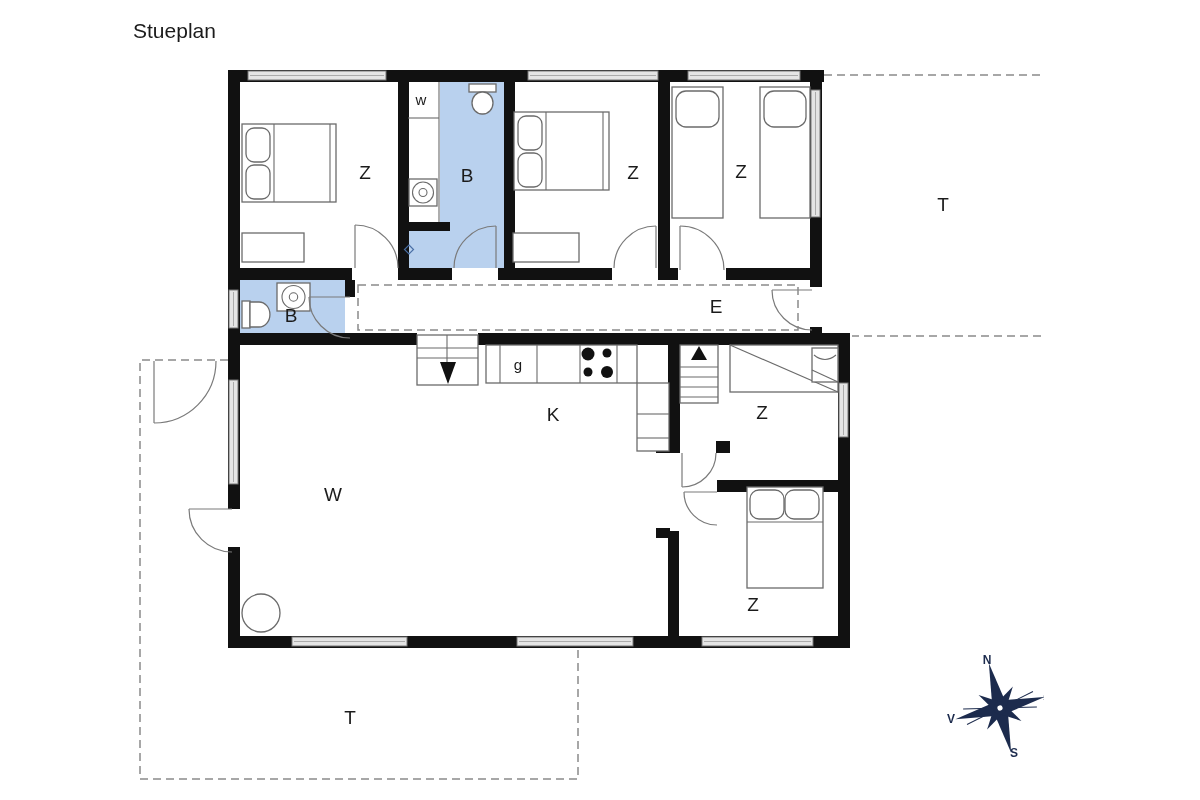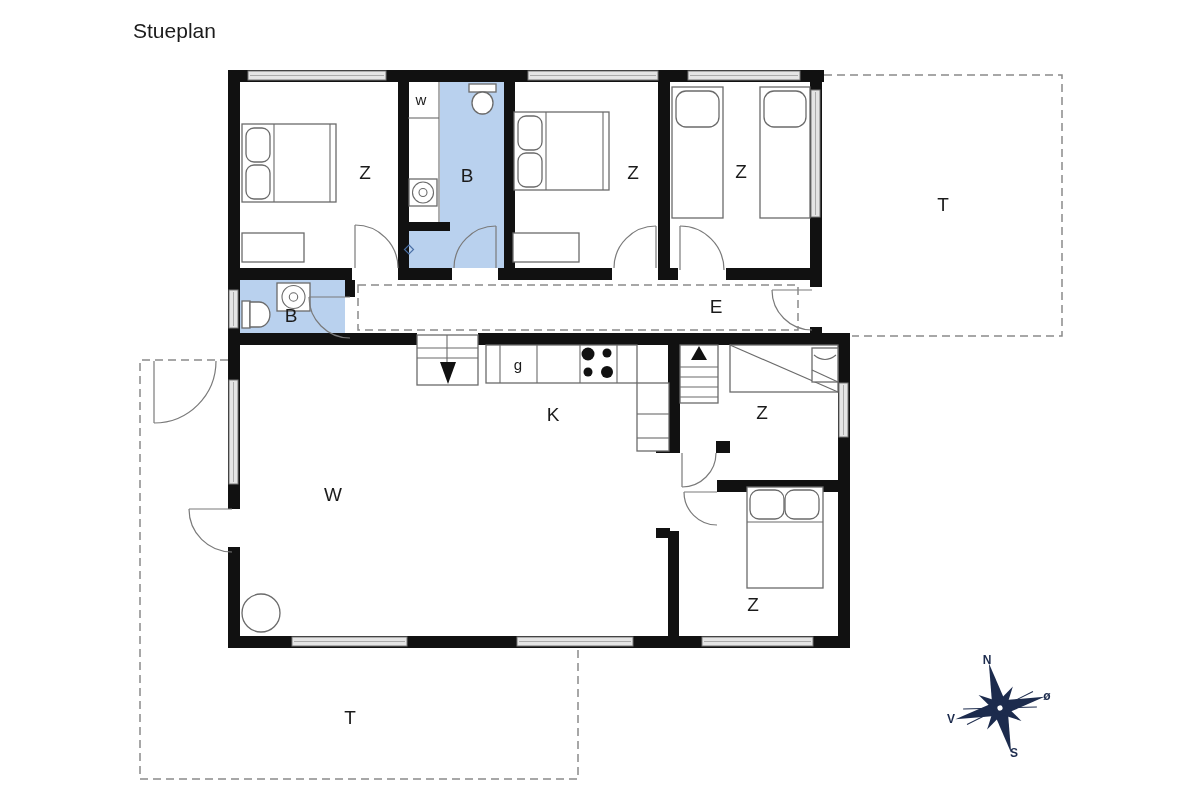--- a/index.html
+++ b/index.html
@@ -4,21 +4,21 @@
 <style>
   :root{
     --wall:#111111;
     --bath:#b9d1ee;
     --compass:#1c2b4d;
     --line:#6b6b6b;
     --dash:#8a8a8a;
     --text:#1b1b1b;
   }
   html,body{margin:0;padding:0;background:#ffffff;}
-  .page{position:relative;width:1044px;height:800px;background:#ffffff;overflow:hidden;padding-left:24px;}
+  .page{position:relative;width:1044px;height:800px;background:#ffffff;overflow:hidden;}
   svg{position:absolute;left:0;top:0;}
   .wall{fill:var(--wall);}
   .gap{fill:#ffffff;}
   .bath{fill:var(--bath);}
   .win{fill:#e4e4e4;stroke:#777;stroke-width:1;}
   .winmid{stroke:#aaaaaa;stroke-width:1;}
   .furn{fill:#ffffff;stroke:var(--line);stroke-width:1.3;}
   .furnln{stroke:var(--line);stroke-width:1.1;fill:none;}
   .arc{fill:none;stroke:#7a7a7a;stroke-width:1.2;}
   .leaf{stroke:#7a7a7a;stroke-width:1.2;}

